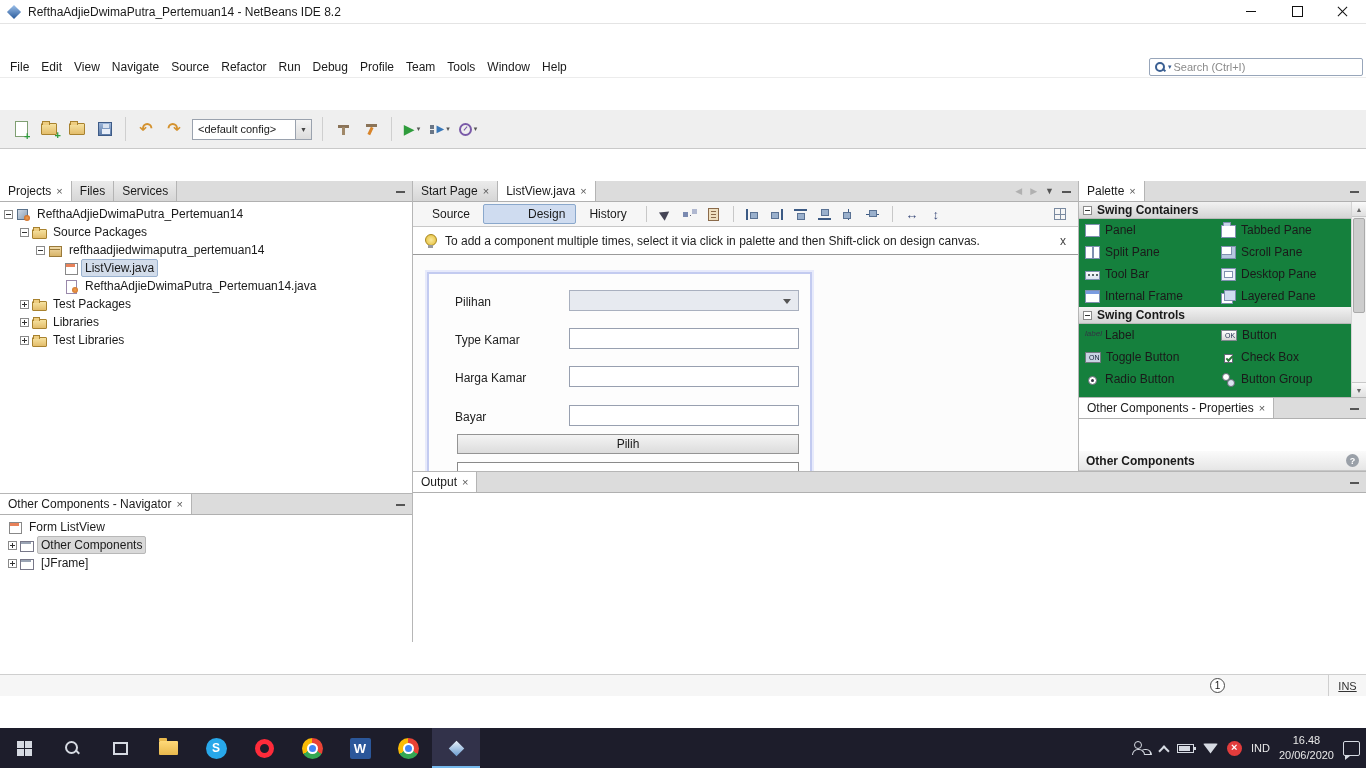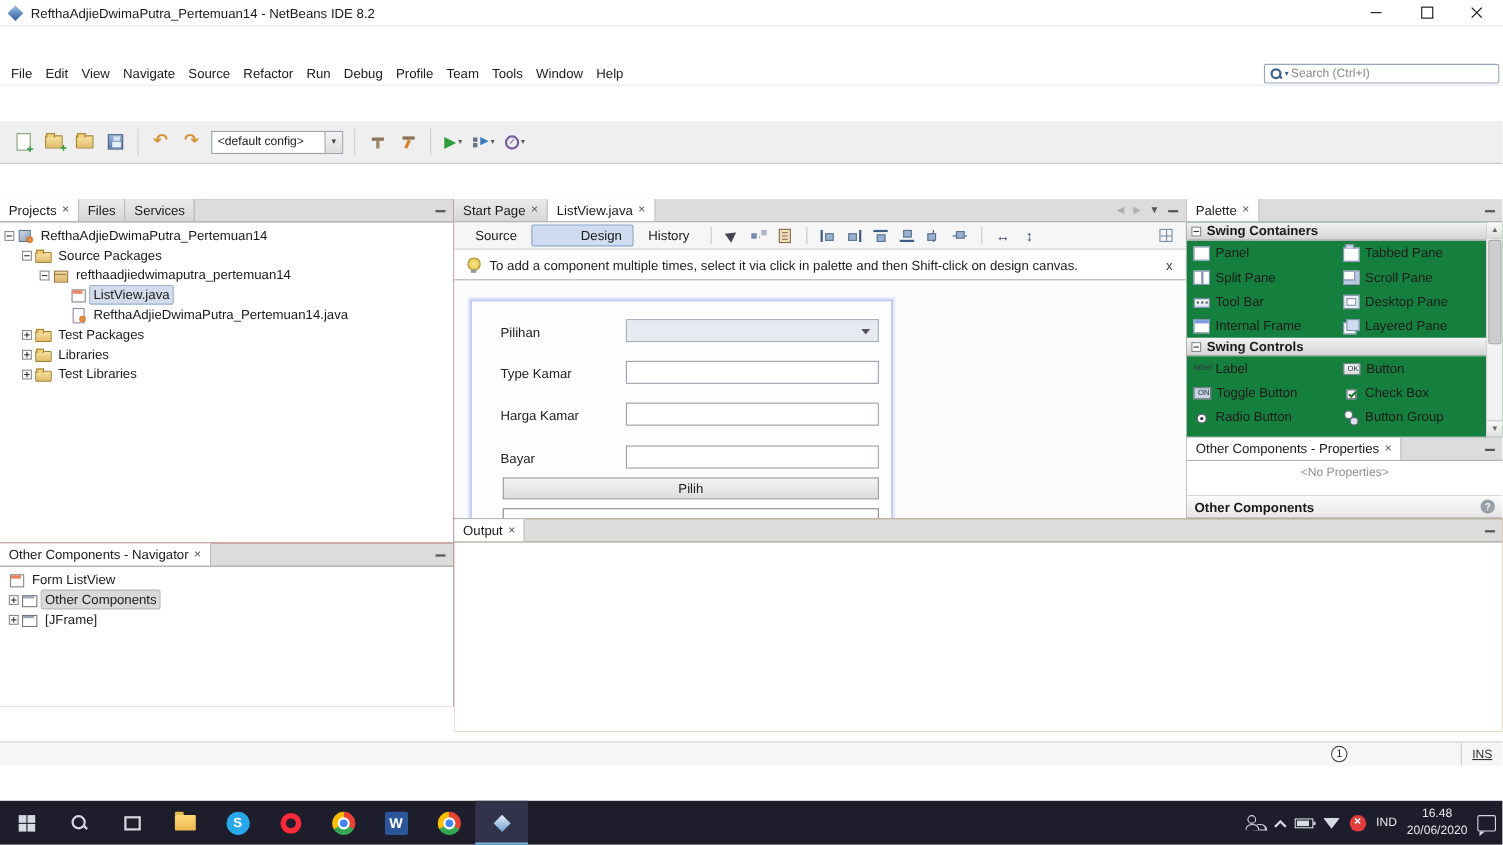--- a/index.html
+++ b/index.html
@@ -57,21 +57,21 @@
 .g-run{color:#2f9c3c;font-size:14px;}
 .dd-mini{font-size:7px;color:#555;margin-left:1px;}
 .i-debug{width:14px;height:12px;}
 .i-debug::before{content:"";position:absolute;left:0;top:2px;width:4px;height:4px;background:#6a7686;box-shadow:0 5px 0 #6a7686;}
 .i-debug::after{content:"▶";position:absolute;right:0;top:0;font-size:10px;color:#3a78b8;}
 .i-profile{width:13px;height:13px;border:2px solid #7a5aa8;border-radius:50%;}
 .i-profile::after{content:"";position:absolute;left:4px;top:1px;width:1px;height:5px;background:#7a5aa8;transform:rotate(40deg);}
 
 
 .main{flex:1;display:flex;min-height:0;}
-.left-col{width:413px;flex:none;display:flex;flex-direction:column;border-right:1px solid #b6b6b6;background:#b91c1c;}
+.left-col{width:413px;flex:none;display:flex;flex-direction:column;border-right:1px solid #b6b6b6;background:#22c55e;}
 .right-region{flex:1;display:flex;flex-direction:column;min-width:0;}
 .top-row{height:427px;display:flex;min-width:0;}
 .editor-col{flex:1;display:flex;flex-direction:column;min-width:0;background:#fff;}
 .palette-col{width:288px;flex:none;border-left:1px solid #b6b6b6;display:flex;flex-direction:column;background:#fff;}
 
 
 .tab-row{height:21px;background:#dcdcdc;border-bottom:1px solid #b0b0b0;display:flex;align-items:stretch;position:relative;flex:none;}
 .tab{display:flex;align-items:center;gap:5px;padding:0 8px;font-size:12px;border-right:1px solid #b4b4b4;background:linear-gradient(#ebebeb,#d6d6d6);white-space:nowrap;}
 .tab.active{background:#fff;}
 .tx{color:#5a5a5a;font-size:11px;line-height:1;}
@@ -603,21 +603,20 @@
           </div>
 
           <div class="props-panel">
             <div class="tab-row">
               <span class="tab active">
                 <span>Other Components - Properties</span>
                 <span class="tx"></span>
               </span>
               <span class="row-min"></span>
             </div>
-            <div class="props-empty">&lt;No Properties&gt;</div>
           </div>
 
           <div class="oc-panel">
             <div class="oc-hdr">
               <span>Other Components</span>
               <span class="help-circle"></span>
             </div>
             <div class="oc-body"></div>
           </div>
 

